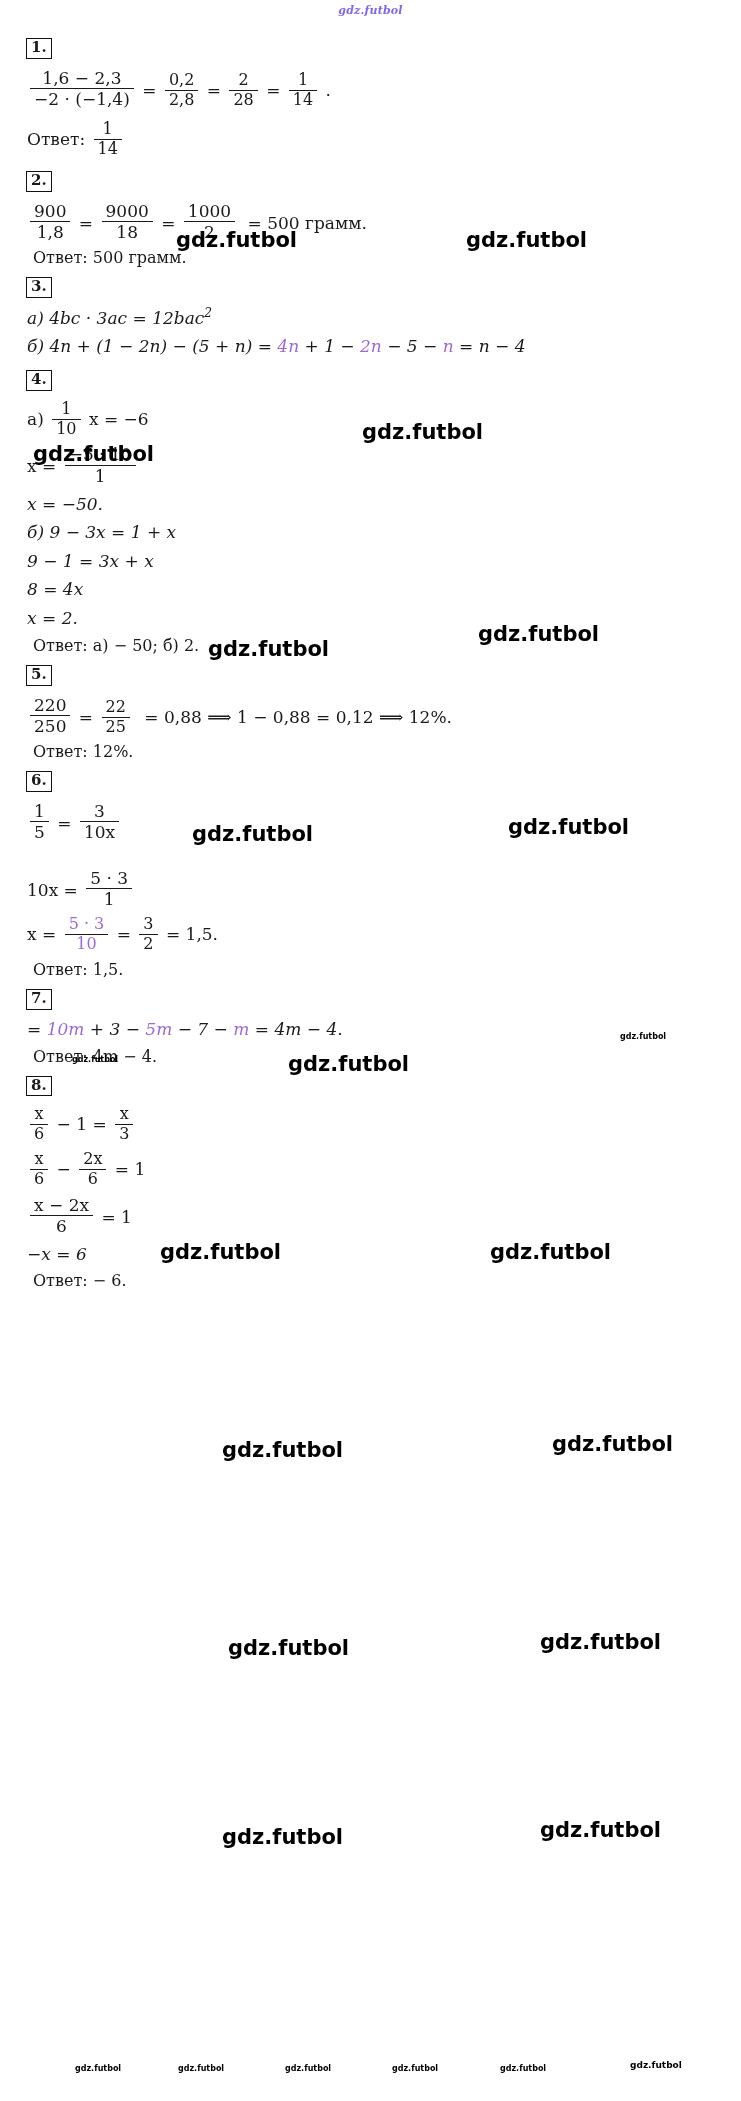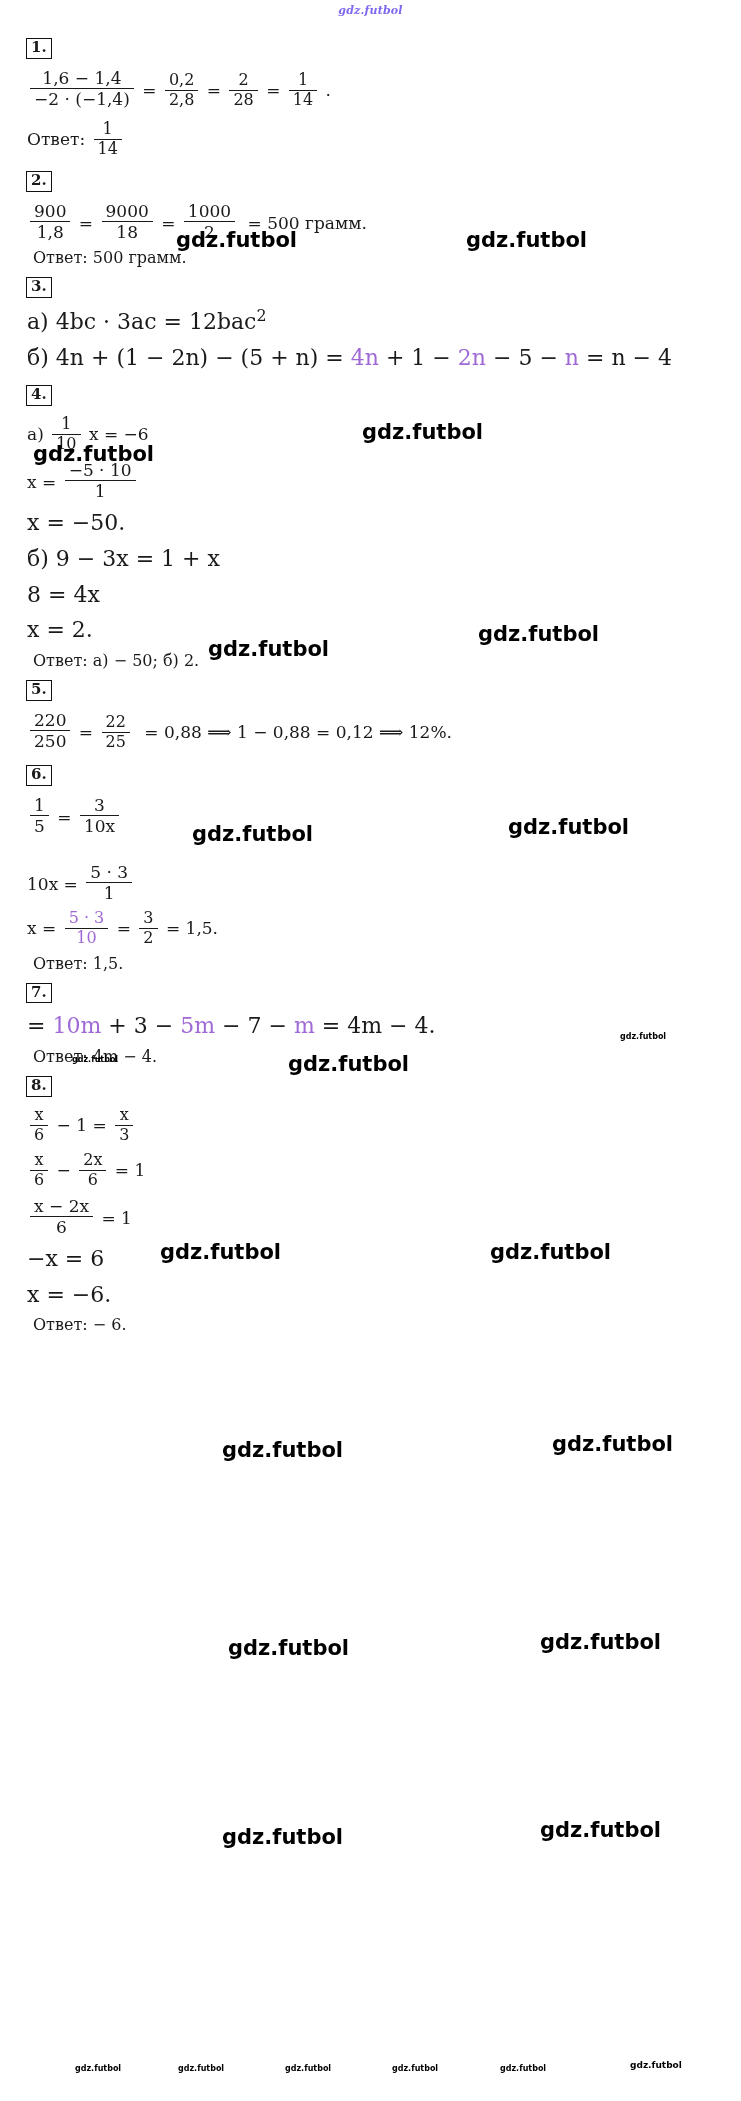--- a/index.html
+++ b/index.html
@@ -48,24 +48,25 @@
     padding: 1px 4px 2px 4px;
     font-family: "DejaVu Serif", serif;
     font-weight: bold;
     font-size: 15px;
     line-height: 1.05;
     margin: 7px 0 3px 3px;
     background: #fff;
   }
   .line {
     font-family: "DejaVu Serif", serif;
-    font-size: 22px;
+    font-size: 17px;
     line-height: 1.45;
     margin: 4px 0 4px 4px;
     white-space: nowrap;
+    font-style: italic;
   }
   .ans {
     font-family: "DejaVu Serif", serif;
     font-size: 16px;
     margin: 5px 0 3px 10px;
   }
   
   .frac {
     display: inline-block;
     vertical-align: -0.62em;
@@ -122,21 +123,21 @@
 <div class="page">
 
   <div class="top-wm">gdz.futbol</div>
 
   <div class="content">
 
     <div class="task">
       <div class="num-box">1.</div>
       <div class="eq-row">
         <span class="frac bg">
-          <span class="n">1,6 − 1,4</span>
+          <span class="n">1,6 − 2,3</span>
           <span class="d">−2 · (−1,4)</span>
         </span>
         <span class="mid">=</span>
         <span class="frac">
           <span class="n">0,2</span>
           <span class="d">2,8</span>
         </span>
         <span class="mid">=</span>
         <span class="frac">
           <span class="n">2</span>
@@ -208,39 +209,41 @@
       </div>
       <div class="eq-row">
         <span class="mid v">x =</span>
         <span class="frac bg">
           <span class="n">−5 · 10</span>
           <span class="d">1</span>
         </span>
       </div>
       <div class="line v">x = −50.</div>
       <div class="line v">б) 9 − 3x = 1 + x</div>
+      <div class="line v">9 − 1 = 3x + x</div>
       <div class="line v">8 = 4x</div>
       <div class="line v">x = 2.</div>
       <div class="ans">Ответ: а) − 50;  б) 2.</div>
     </div>
 
     <div class="task">
       <div class="num-box">5.</div>
       <div class="eq-row">
         <span class="frac bg">
           <span class="n">220</span>
           <span class="d">250</span>
         </span>
         <span class="mid">=</span>
         <span class="frac">
           <span class="n">22</span>
           <span class="d">25</span>
         </span>
         <span class="mid" style="margin-left:6px">= 0,88 ⟹ 1 − 0,88 = 0,12 ⟹ 12%.</span>
       </div>
+      <div class="ans">Ответ: 12%.</div>
     </div>
 
     <div class="task">
       <div class="num-box">6.</div>
       <div class="eq-row">
         <span class="frac bg">
           <span class="n">1</span>
           <span class="d">5</span>
         </span>
         <span class="mid">=</span>
@@ -313,21 +316,20 @@
         <span class="mid">= 1</span>
       </div>
       <div class="eq-row">
         <span class="frac bg">
           <span class="n v">x − 2x</span>
           <span class="d">6</span>
         </span>
         <span class="mid">= 1</span>
       </div>
       <div class="line v">−x = 6</div>
-      <div class="line v">x = −6.</div>
       <div class="ans">Ответ: − 6.</div>
     </div>
 
     <div class="spacer20"></div>
   </div>
 
   <div id="wm-layer">
       <div class="wm lg" style="left: 176px; top: 228px;">gdz.futbol</div>
       <div class="wm lg" style="left: 466px; top: 228px;">gdz.futbol</div>
       <div class="wm lg" style="left: 362px; top: 420px;">gdz.futbol</div>

